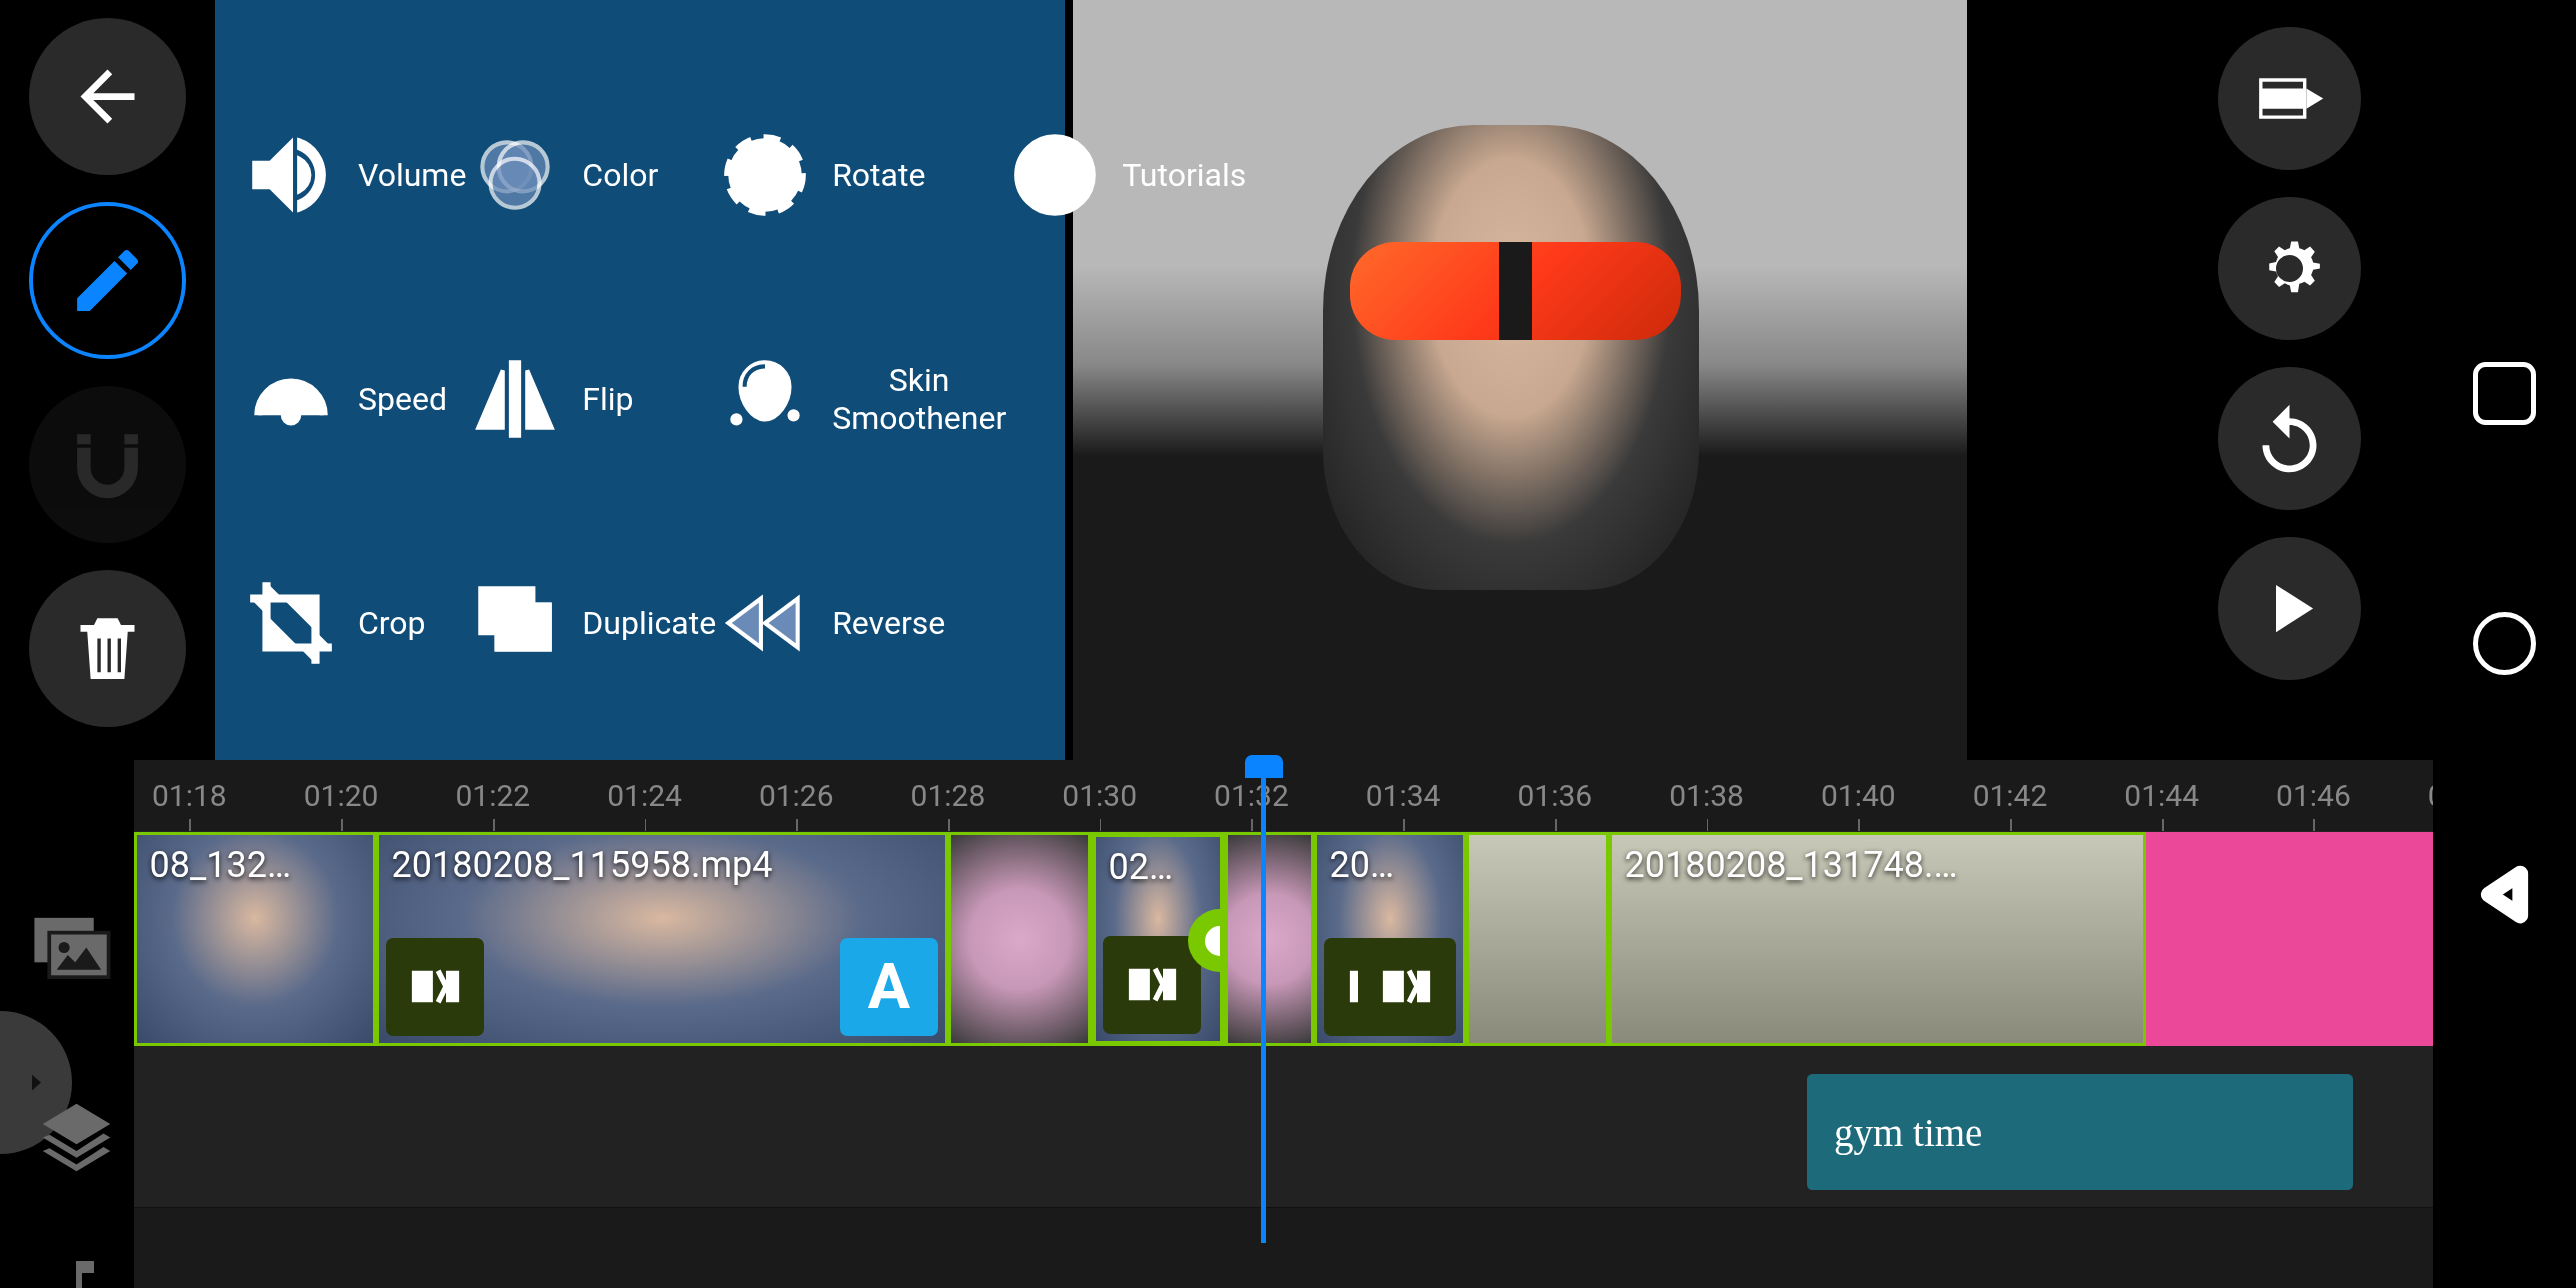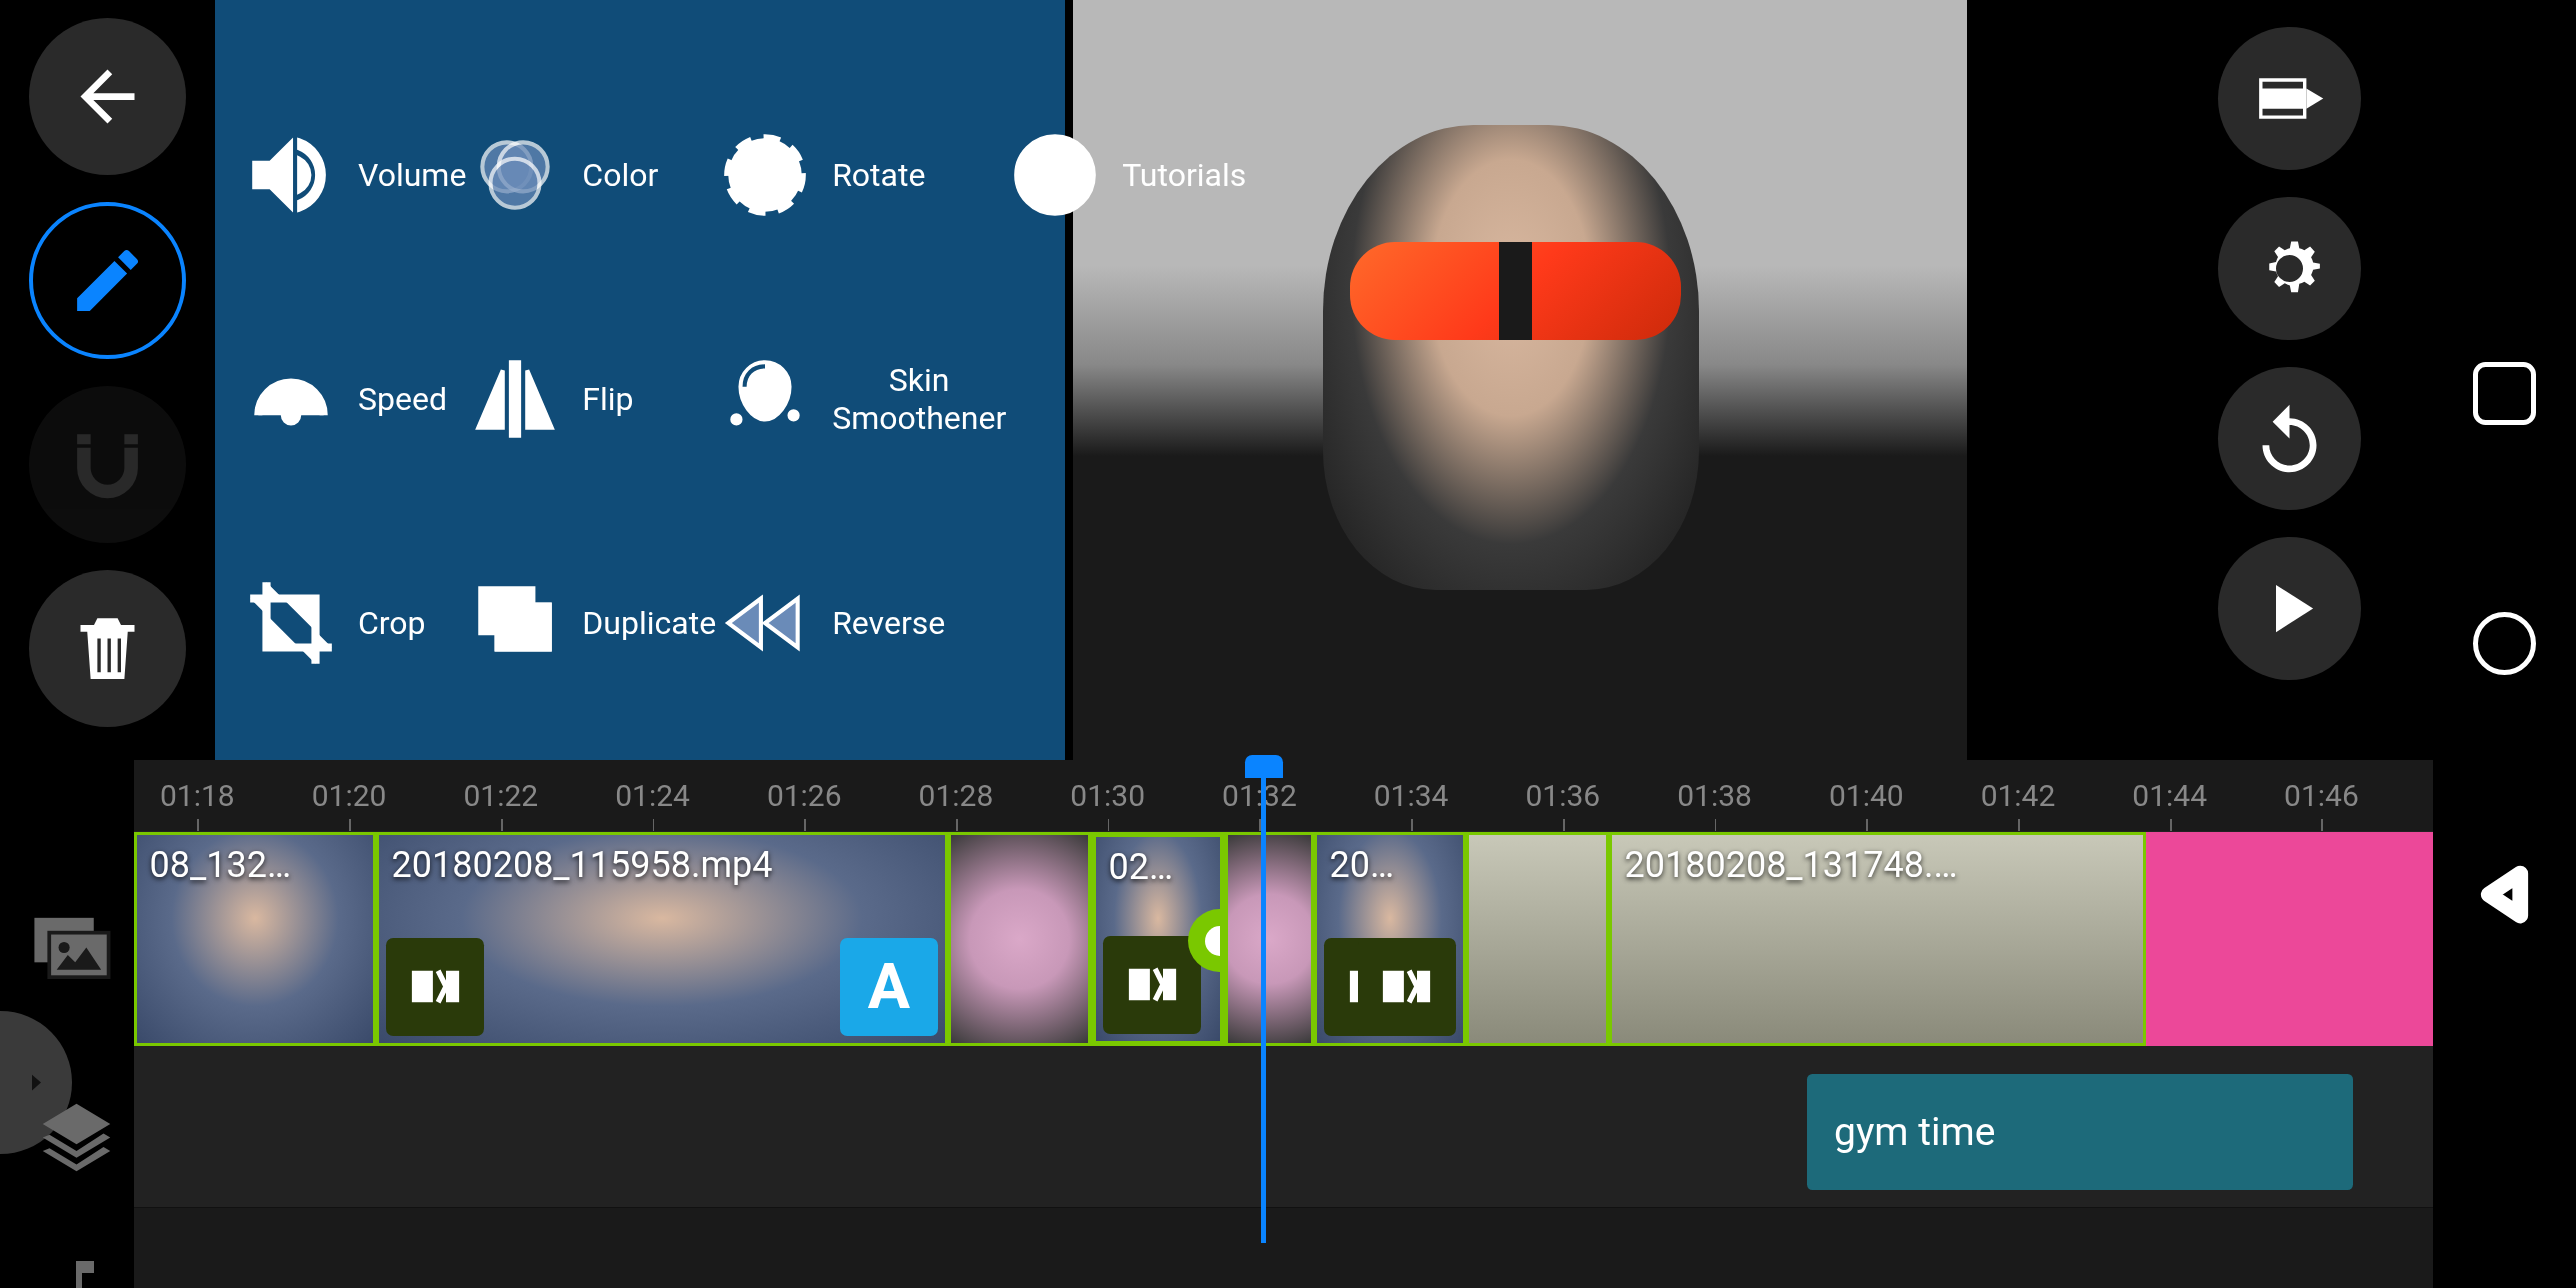--- a/index.html
+++ b/index.html
@@ -49,39 +49,39 @@
 
   
   .sysnav { position: absolute; right: 0; top: 0; width: 143px; height: 100%; background: #000; display:flex; flex-direction:column; align-items:center; justify-content:space-around; padding: 268px 0; z-index:50; }
   .sysnav .nshape { width: 63px; height: 63px; }
   .sysnav .square { border: 5.4px solid #fff; border-radius: 12.5px; }
   .sysnav .circle { border: 5.4px solid #fff; border-radius: 50%; }
   .sysnav .tri svg { width: 63px; height: 63px; fill: none; stroke: #fff; stroke-width: 6; }
 
   
   .timeline-area { position: absolute; left: 134px; top: 760px; right: 143px; height: 483px; background: #1a1a1a; z-index: 10; }
-  .ruler { height: 72px; display:flex; align-items:center; padding-left: 26px; font-size: 30px; color: #888; gap: 77px; border-bottom: 0.9px solid #222; }
+  .ruler { height: 72px; display:flex; align-items:center; padding-left: 18px; font-size: 30px; color: #888; gap: 77px; border-bottom: 0.9px solid #222; }
   .ruler span { display:inline-block; width: 81px; text-align:center; position:relative; }
   .ruler span::after { content:''; position:absolute; left:50%; bottom:-18px; width:1.8px; height:12.5px; background:#666; }
   .track-video { height: 215px; display:flex; position:relative; background:#ec4899; border-bottom:0.9px solid #222; }
   .clip { height: 100%; border: 3.6px solid #7ac800; background: #333; position: relative; overflow:hidden; flex-shrink:0; }
   .clip .clip-title { position:absolute; left:12.5px; top:9px; color:#fff; font-size: 36px; text-shadow: 0 1.8px 5.4px rgba(0,0,0,0.8); font-weight:400; z-index:5; white-space:nowrap; }
   .clip .transition { position:absolute; bottom:7.2px; width:98px; height:98px; background:#2a3a0a; border-radius:7.2px; display:flex; align-items:center; justify-content:center; }
   .clip .transition svg { width:63px; height:63px; fill:#fff; }
   .clip .letter-box { position:absolute; bottom:7.2px; width:98px; height:98px; background:#1aa8e8; border-radius:7.2px; display:flex; align-items:center; justify-content:center; color:#fff; font-size:63px; font-weight:700; }
   .clip.selected { border: 5.4px solid #7ac800; }
   .trim-handle { position:absolute; top: 72px; width:63px; height:63px; background:#7ac800; border-radius:50%; z-index:6; }
   .trim-handle::after { content:''; position:absolute; left:50%; top:50%; transform:translate(-50%,-50%); width:30px; height:30px; background:#fff; border-radius:50%; }
   .clip .thumb { position:absolute; inset:0; background: linear-gradient(135deg, #5a6a8a 0%, #3a4a6a 40%, #8a8a7a 100%); }
   .clip .thumb.flower { background: radial-gradient(circle, #daa8c8 0%, #c898b8 40%, #3a3a3a 100%); }
   .clip .thumb.gym { background: linear-gradient(180deg, #c8c8b8 0%, #8a8a7a 100%); }
   .clip .thumb.face { background: radial-gradient(ellipse at 50% 40%, #d9b8a0 0%, #5a6a8a 50%, #3a4a6a 100%); }
 
   .track-text { height: 161px; position:relative; background:#222; border-bottom:0.9px solid #111; }
-  .text-clip { position:absolute; top: 27px; height: 116px; background:#1d6a7a; border-radius:5.4px; display:flex; align-items:center; padding:0 27px; color:#fff; font-size:39px; }
+  .text-clip { position:absolute; top: 27px; height: 116px; background:#1d6a7a; border-radius:5.4px; display:flex; align-items:center; padding:0 27px; color:#fff; font-size:39px;font-family:Liberation Serif, serif; }
 
   .track-audio { height: 107px; background:#1a1a1a; }
 
   
   .playhead { position:absolute; left: 1127px; top: 0; bottom:0; width:5.4px; background:#0a84ff; z-index:15; }
   .playhead::before { content:''; position:absolute; top:-5.4px; left:-16px; width:38px; height:23px; background:#0a84ff; border-radius:7.2px 7.2px 0 0; }
 </style>
 </head>
 <body>
 

